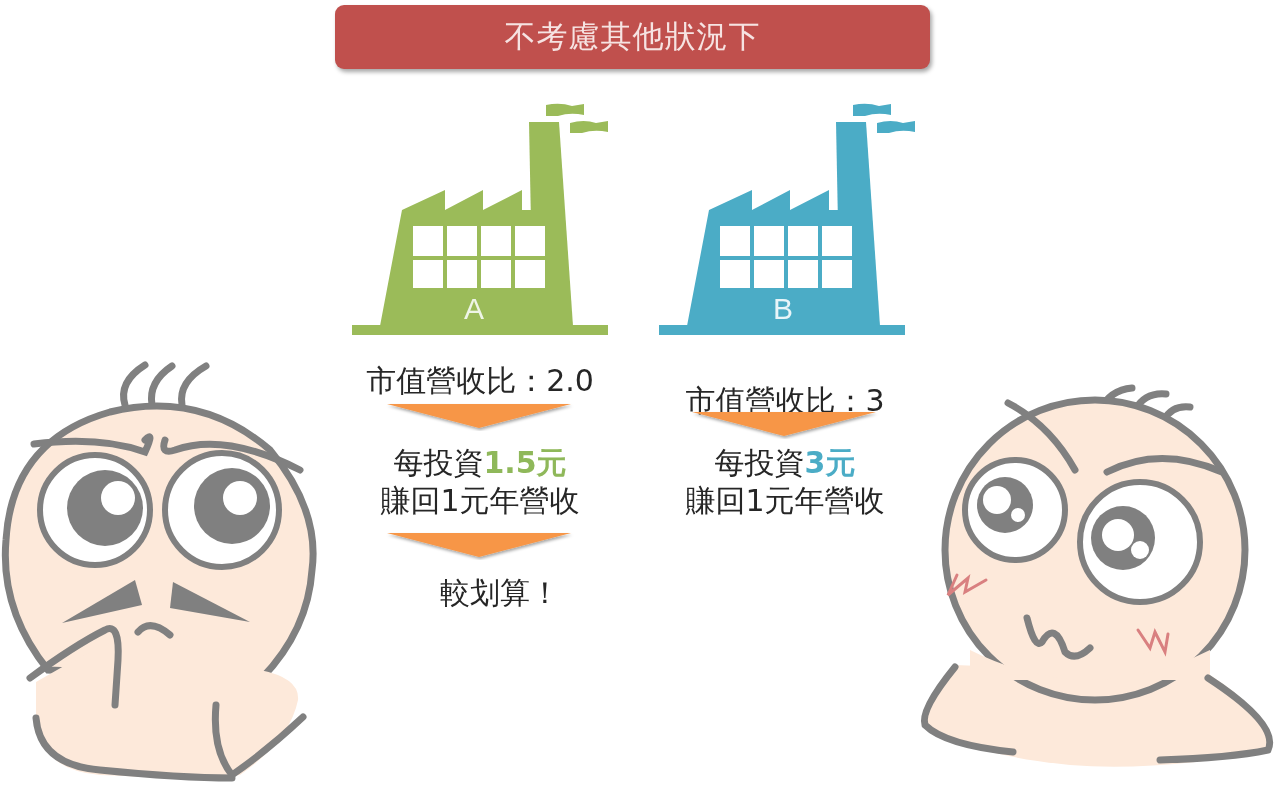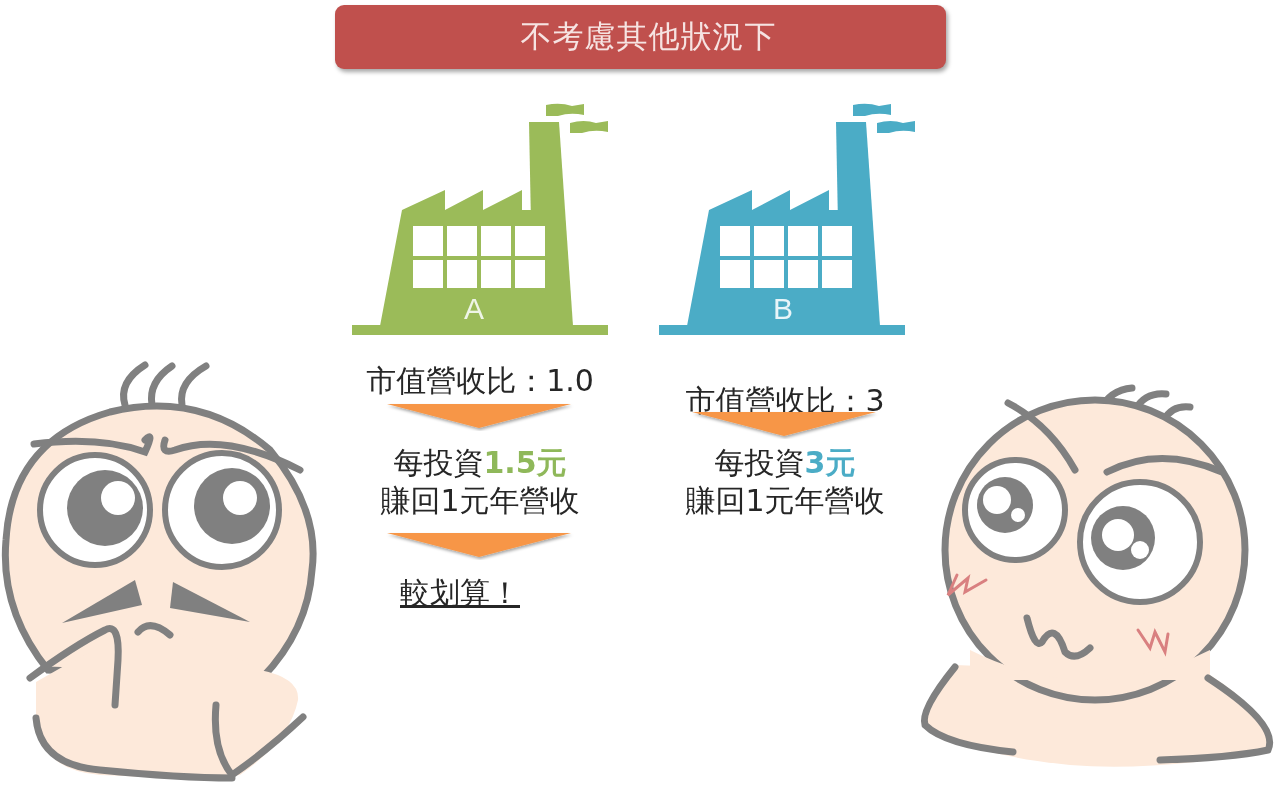--- a/index.html
+++ b/index.html
@@ -6,21 +6,21 @@
   body {
     width: 1280px; height: 788px; position: relative; overflow: hidden;
     background: #ffffff;
     font-family: "DejaVu Sans", "Liberation Sans", sans-serif;
     color: #262626;
   }
   .banner {
     position: absolute; left: 335px; top: 5px; width: 595px; height: 64px;
     background: #c0504d; border-radius: 9px;
     box-shadow: 2px 3px 4px rgba(0,0,0,0.35);
-    display: flex; align-items: center; justify-content: center; padding-left: 16px;
+    display: flex; align-items: center; justify-content: center;
   }
   .banner-text {
     color: #f6e3e2; font-size: 31px; letter-spacing: 1px;
   }
   .factory { position: absolute; }
   .factory svg { display: block; }
   .factory-label {
     position: absolute; font-size: 30px; color: #eef5e6;
     font-family: "Liberation Sans", sans-serif;
   }
@@ -83,37 +83,37 @@
         <rect x="165" y="126" width="30" height="30"></rect>
       <rect x="63" y="160" width="30" height="28"></rect>
         <rect x="97" y="160" width="30" height="28"></rect>
       <rect x="131" y="160" width="30" height="28"></rect>
         <rect x="165" y="160" width="30" height="28"></rect>
     </g>
   </svg>
   <span class="factory-label" style="left:116px; top:192px; color:#e8f5f9;">B</span>
 </div>
 
-<div class="col-text" style="left:340px; top:362px; width:280px;">市值營收比：1.0</div>
+<div class="col-text" style="left:340px; top:362px; width:280px;">市值營收比：2.0</div>
 <svg class="arrow" style="left:383px; top:402px;" width="192" height="32">
   <defs>
       <filter id="sh1">
         <feDropShadow dx="1" dy="2" stdDeviation="1.5" flood-opacity="0.35"></feDropShadow>
       </filter>
     </defs>
   <polygon points="4,2 188,2 96,26" fill="#f79646" filter="url(#sh1)"></polygon>
 </svg>
 <div class="col-text" style="left:340px; top:444px; width:280px;">
   <span>每投資</span><span class="hl-green">1.5元</span><br>
   <span>賺回1元年營收</span>
 </div>
 <svg class="arrow" style="left:383px; top:531px;" width="192" height="32">
   <polygon points="4,2 188,2 96,26" fill="#f79646" filter="url(#sh1)"></polygon>
 </svg>
-<div class="col-text" style="left:320px; top:574px; width:280px;text-decoration:underline;">較划算！</div>
+<div class="col-text" style="left:360px; top:574px; width:280px;">較划算！</div>
 
 <div class="col-text" style="left:645px; top:382px; width:280px;">市值營收比：3</div>
 <svg class="arrow" style="left:688px; top:410px;" width="192" height="32">
   <polygon points="4,2 188,2 96,26" fill="#f79646" filter="url(#sh1)"></polygon>
 </svg>
 <div class="col-text" style="left:645px; top:444px; width:280px;text-align:center;">
   <span>每投資</span><span class="hl-blue">3元</span><br>
   <span>賺回1元年營收</span>
 </div>
 

